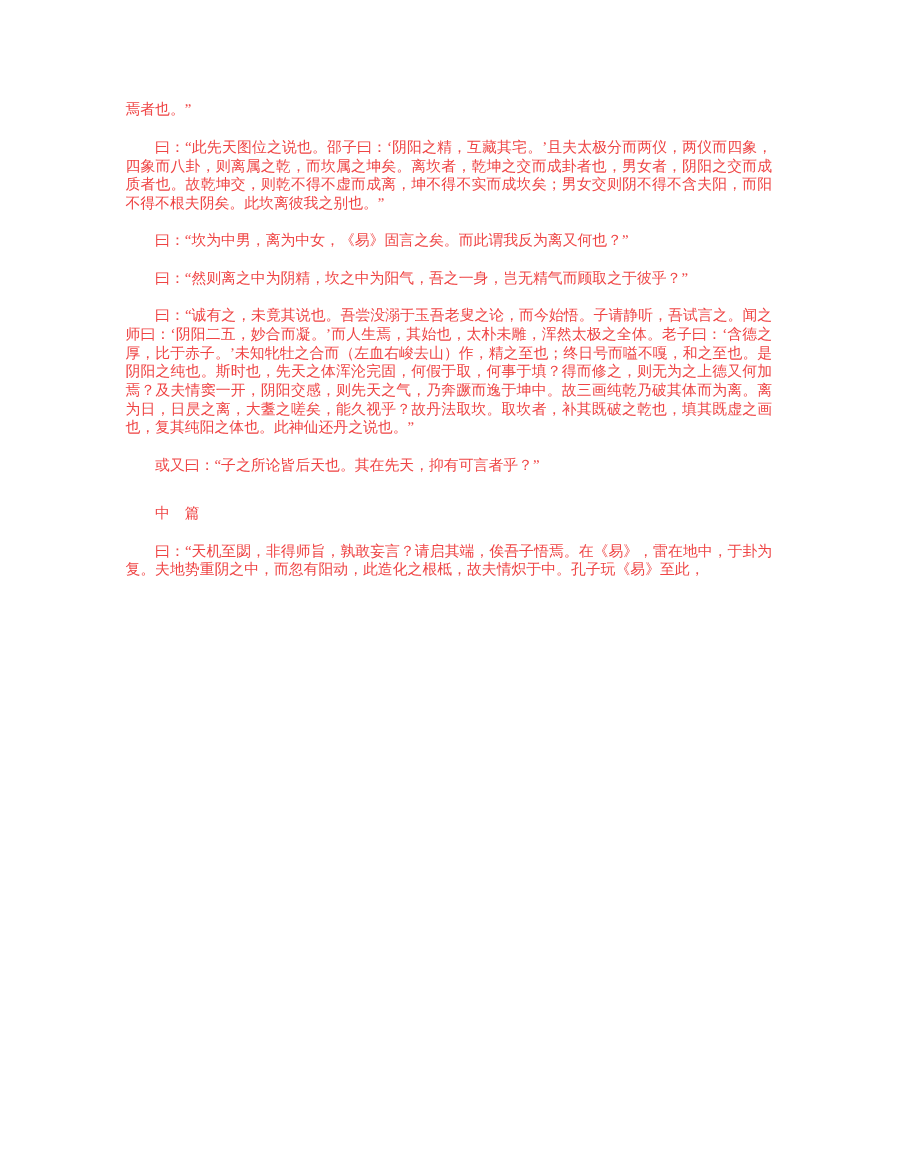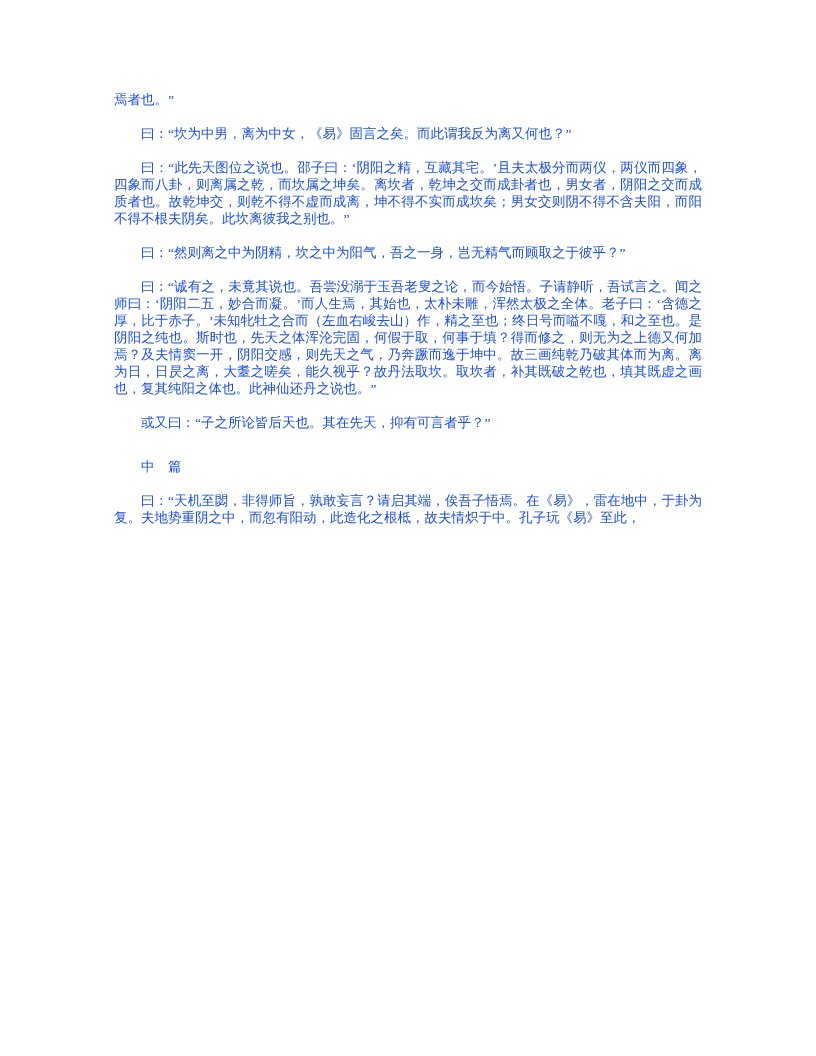--- a/index.html
+++ b/index.html
@@ -10,21 +10,21 @@
   }
   .page {
     width: 816px;
     height: 772px;
     margin: 0 auto;
     background: #ffffff;
     padding: 91px 114px 0 114px;
     font-family: "Liberation Serif", "DejaVu Serif", serif;
     font-size: 13.5px;
     line-height: 17px;
-    color: #1d4ed8;
+    color: #ef4444;
     overflow: hidden;
   }
   .doc-body {
     width: 100%;
     text-align: justify;
     text-justify: inter-ideograph;
   }
   .doc-body p {
     margin: 17px 0 0 0;
     text-indent: 2em;
@@ -40,21 +40,21 @@
   .doc-body p.tight {
     margin-top: 0;
   }
 </style>
 </head>
 <body>
 
 <div class="page">
   <div class="doc-body">
       <p class="cont">焉者也。”</p>
+      <p>曰：“此先天图位之说也。邵子曰：‘阴阳之精，互藏其宅。’且夫太极分而两仪，两仪而四象，四象而八卦，则离属之乾，而坎属之坤矣。离坎者，乾坤之交而成卦者也，男女者，阴阳之交而成质者也。故乾坤交，则乾不得不虚而成离，坤不得不实而成坎矣；男女交则阴不得不含夫阳，而阳不得不根夫阴矣。此坎离彼我之别也。”</p>
       <p>曰：“坎为中男，离为中女，《易》固言之矣。而此谓我反为离又何也？”</p>
-      <p>曰：“此先天图位之说也。邵子曰：‘阴阳之精，互藏其宅。’且夫太极分而两仪，两仪而四象，四象而八卦，则离属之乾，而坎属之坤矣。离坎者，乾坤之交而成卦者也，男女者，阴阳之交而成质者也。故乾坤交，则乾不得不虚而成离，坤不得不实而成坎矣；男女交则阴不得不含夫阳，而阳不得不根夫阴矣。此坎离彼我之别也。”</p>
       <p>曰：“然则离之中为阴精，坎之中为阳气，吾之一身，岂无精气而顾取之于彼乎？”</p>
       <p>曰：“诚有之，未竟其说也。吾尝没溺于玉吾老叟之论，而今始悟。子请静听，吾试言之。闻之师曰：‘阴阳二五，妙合而凝。’而人生焉，其始也，太朴未雕，浑然太极之全体。老子曰：‘含德之厚，比于赤子。’未知牝牡之合而（左血右峻去山）作，精之至也；终日号而嗌不嘎，和之至也。是阴阳之纯也。斯时也，先天之体浑沦完固，何假于取，何事于填？得而修之，则无为之上德又何加焉？及夫情窦一开，阴阳交感，则先天之气，乃奔蹶而逸于坤中。故三画纯乾乃破其体而为离。离为日，日昃之离，大耋之嗟矣，能久视乎？故丹法取坎。取坎者，补其既破之乾也，填其既虚之画也，复其纯阳之体也。此神仙还丹之说也。”</p>
       <p>或又曰：“子之所论皆后天也。其在先天，抑有可言者乎？”</p>
       <p class="heading">中　篇</p>
       <p>曰：“天机至閟，非得师旨，孰敢妄言？请启其端，俟吾子悟焉。在《易》，雷在地中，于卦为复。夫地势重阴之中，而忽有阳动，此造化之根柢，故夫情炽于中。孔子玩《易》至此，</p>
     </div>
 </div>
 
 </body></html>

